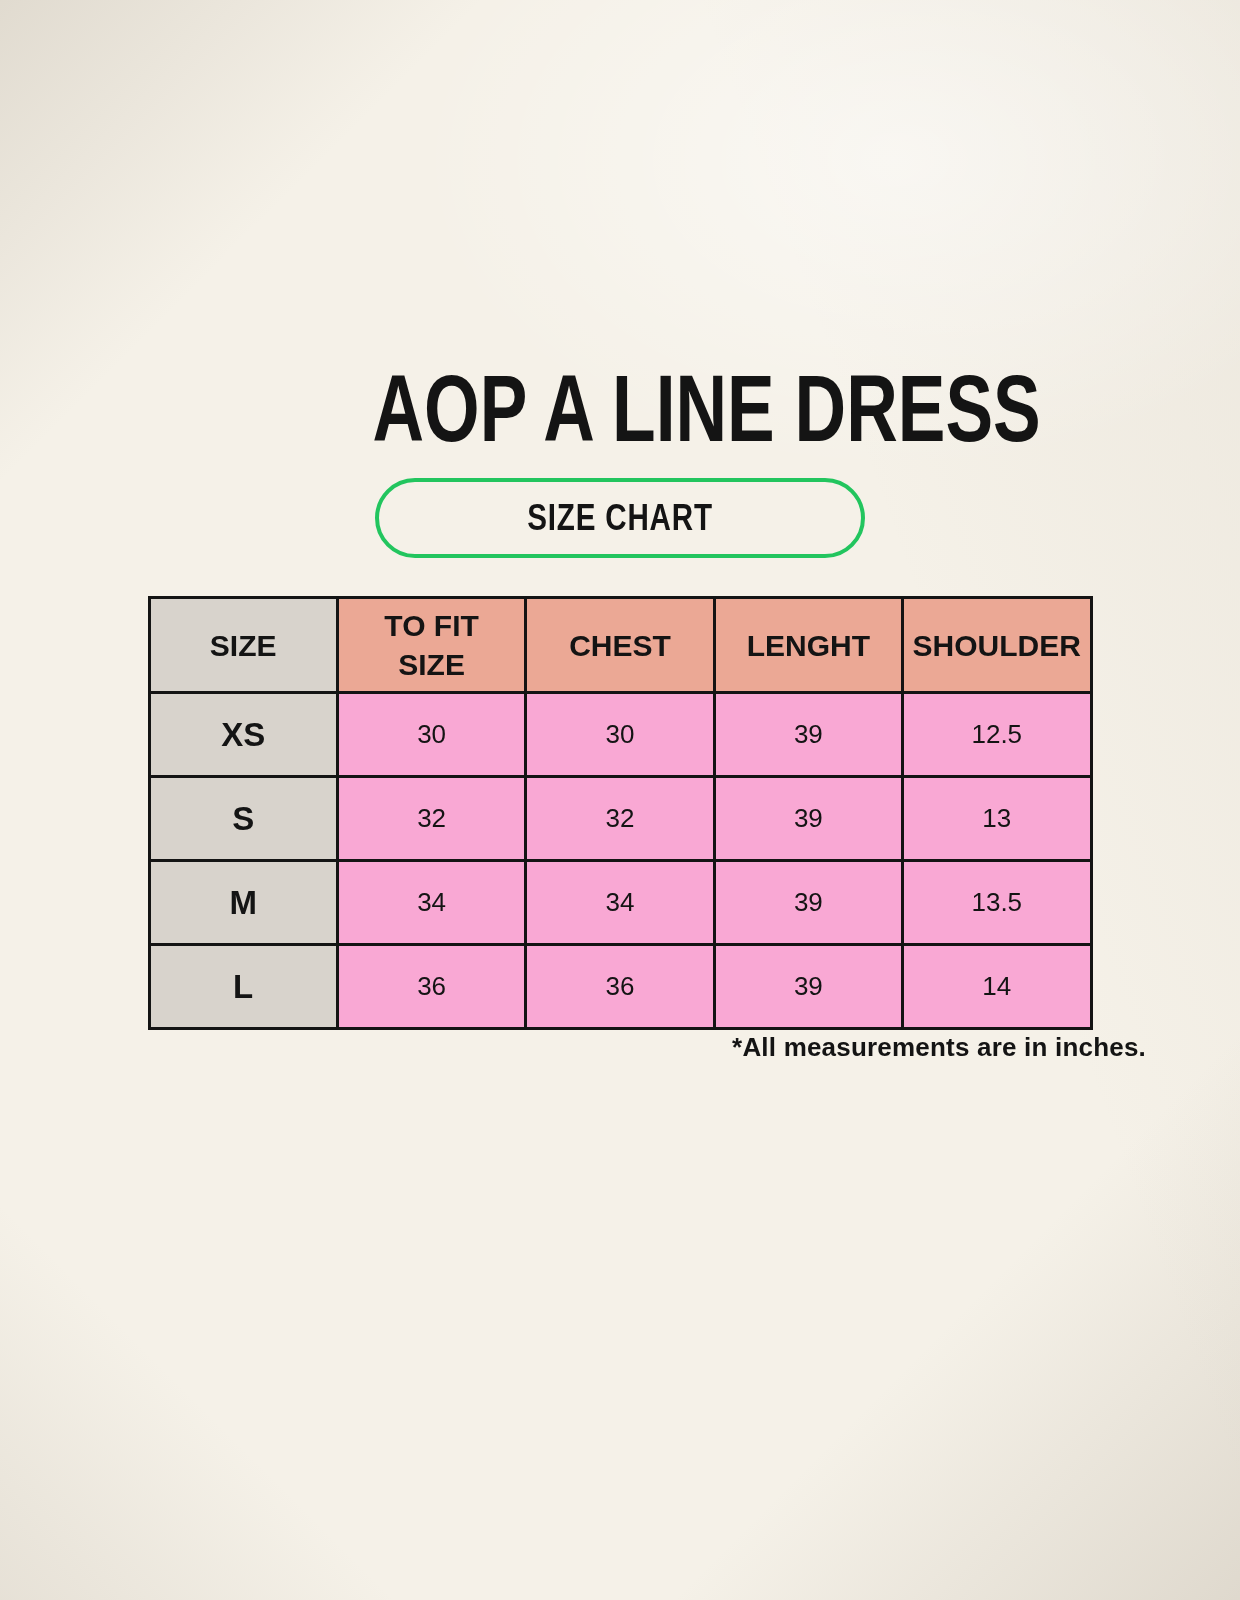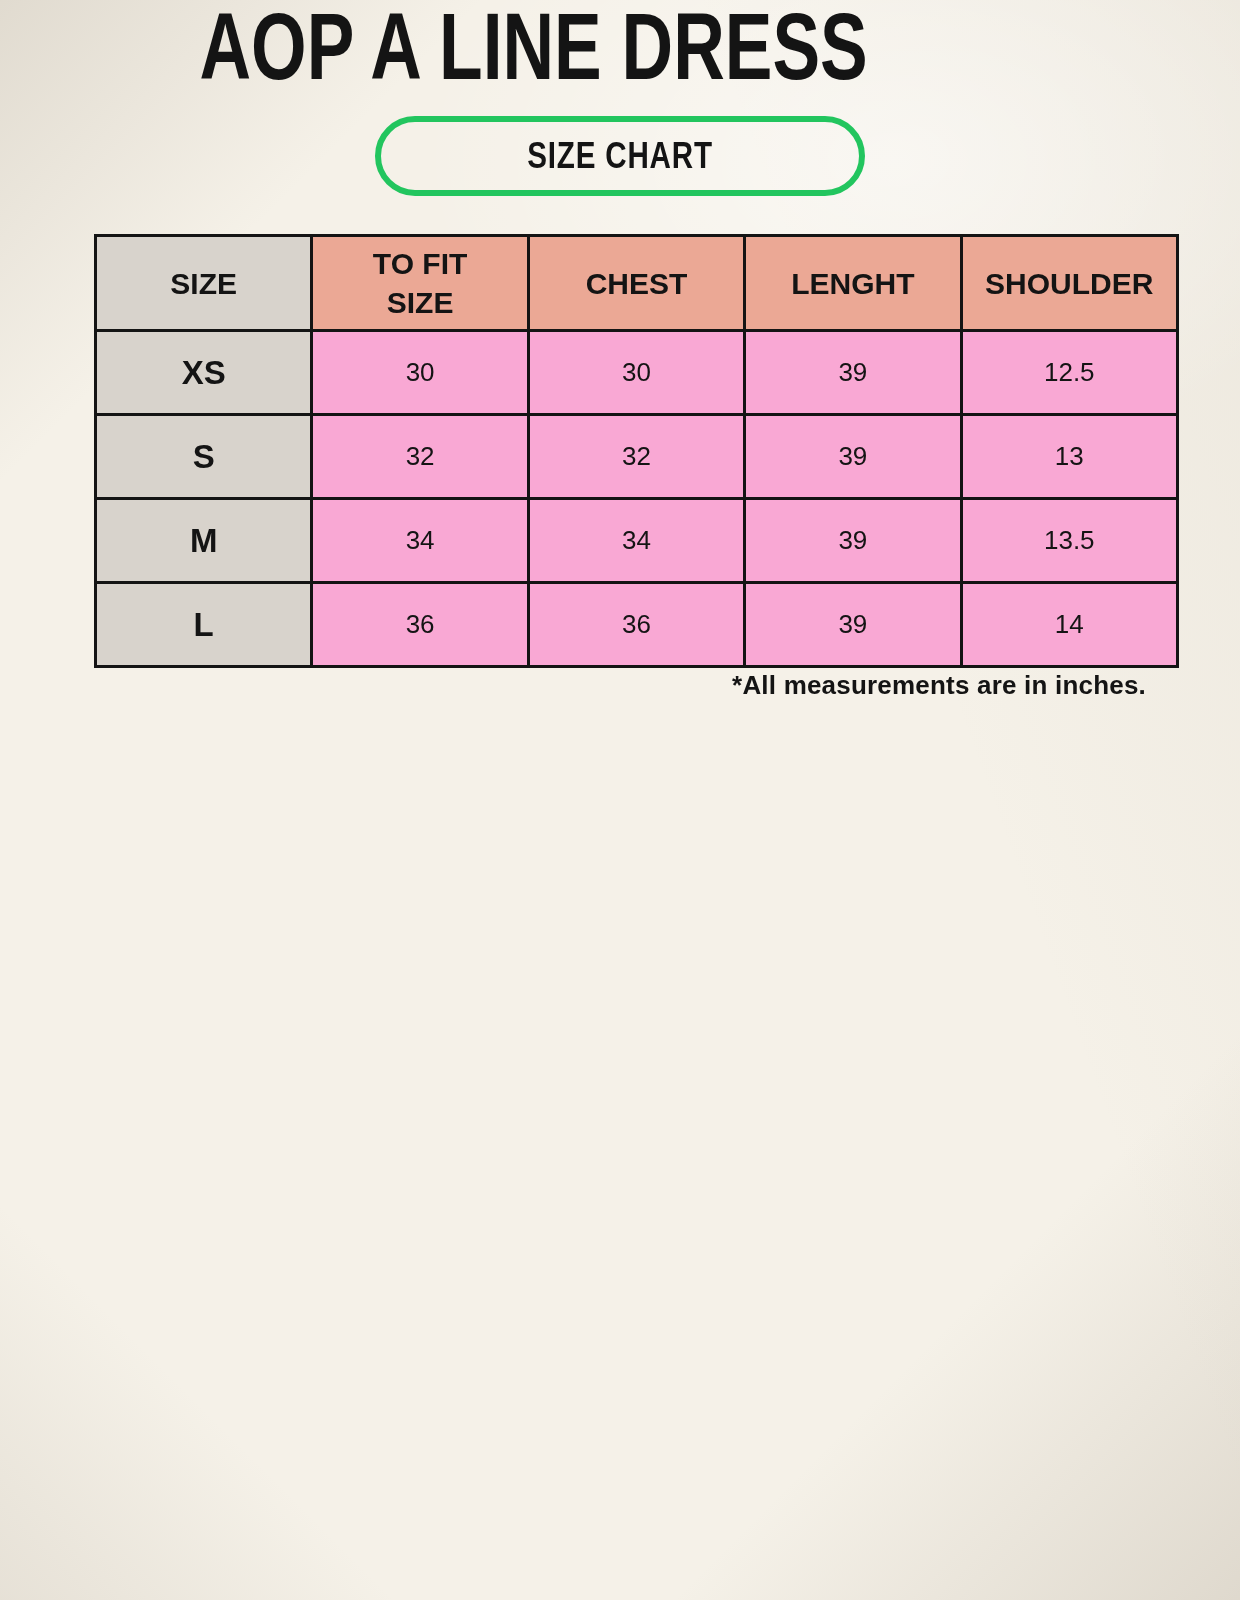--- a/index.html
+++ b/index.html
@@ -17,55 +17,56 @@
       linear-gradient(45deg,  rgba(178,168,152,0.22) 0%, rgba(245,241,232,0) 14%),
       linear-gradient(315deg, rgba(178,168,152,0.33) 0%, rgba(245,241,232,0) 20%),
       linear-gradient(250deg, rgba(178,168,152,0.12) 0%, rgba(245,241,232,0) 30%);
   }
   .content {
     width: 1052px;
     margin: 0 auto;
   }
   .title {
     margin: 0;
-    text-align: left;
+    padding-top: 362px;
+    text-align: right;
     font-size: 94px;
     font-weight: 700;
     line-height: 1;
     white-space: nowrap;
   }
   .title .condensed {
     display: inline-block;
     transform: scaleX(0.76);
     transform-origin: 50% 50%;
     letter-spacing: 0;
   }
   .pill {
     width: 490px;
     height: 80px;
     margin: 22px auto 0;
     box-sizing: border-box;
-    border: 6px solid #22c55e;
+    border: 4px solid #22c55e;
     border-radius: 42px;
     display: flex;
     align-items: center;
     justify-content: center;
     background: transparent;
   }
   .pill-text {
     font-size: 37px;
     font-weight: 700;
     letter-spacing: 1px;
     display: inline-block;
     transform: scaleX(0.80);
     transform-origin: 50% 50%;
     white-space: nowrap;
   }
   .size-table {
-    width: 1085px;
+    width: 945px;
     margin: 38px auto 0;
     border-collapse: collapse;
     table-layout: fixed;
   }
   .size-table th, .size-table td {
     border: 3px solid #141414;
     text-align: center;
     vertical-align: middle;
     padding: 0;
   }

